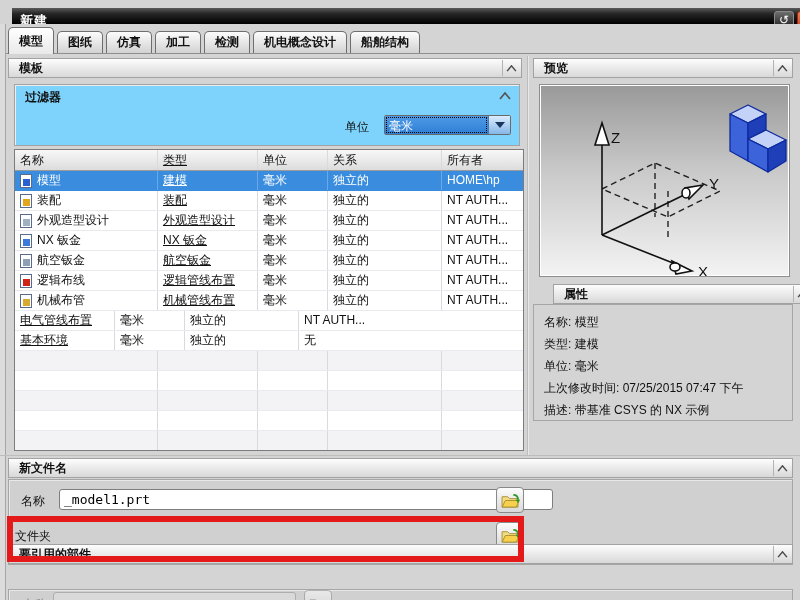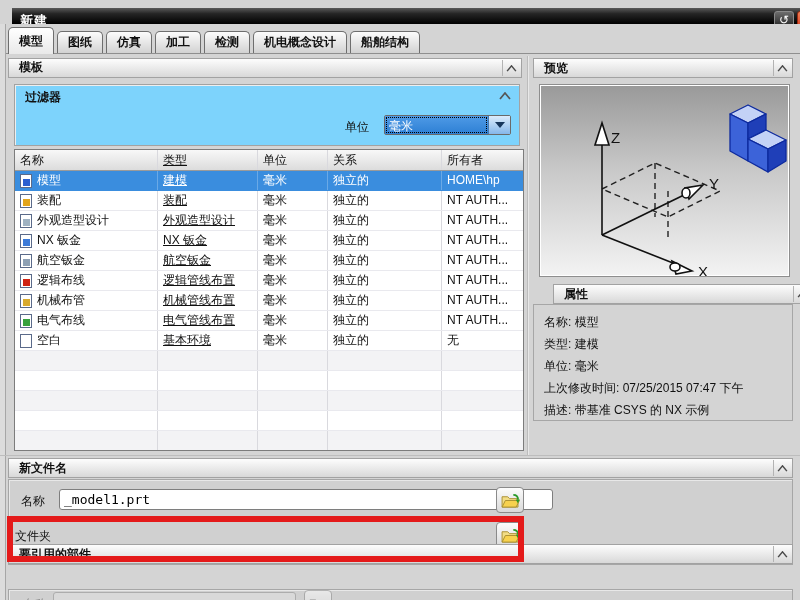--- a/index.html
+++ b/index.html
@@ -106,21 +106,21 @@
   <div class="tab">图纸</div>
   <div class="tab">仿真</div>
   <div class="tab">加工</div>
   <div class="tab">检测</div>
   <div class="tab">机电概念设计</div>
   <div class="tab">船舶结构</div>
 </div>
 
 <div class="left-edge"></div>
 
-<div class="sechdr" style="left:8px;top:58px;width:514px;font-family:Liberation Mono, monospace;">
+<div class="sechdr" style="left:8px;top:58px;width:514px;">
   <span>模板</span>
   <span class="chev">
       <svg viewBox="0 0 12 8">
         <polyline points="1,7 6,1 11,7"></polyline>
       </svg>
     </span>
 </div>
 
 <div class="filterbox">
   <span class="filter-title">过滤器</span>
@@ -207,34 +207,26 @@
     <div class="tc c0">
         <span class="ricon i-mech"></span>
         <span>机械布管</span>
       </div>
     <div class="tc c1">机械管线布置</div>
     <div class="tc c2">毫米</div>
     <div class="tc c3">独立的</div>
     <div class="tc c4">NT AUTH...</div>
   </div>
   <div class="trow">
-    <div class="tc c0">
-        <span class="ricon i-elec"></span>
-        <span>电气布线</span>
-      </div>
     <div class="tc c1">电气管线布置</div>
     <div class="tc c2">毫米</div>
     <div class="tc c3">独立的</div>
     <div class="tc c4">NT AUTH...</div>
   </div>
   <div class="trow">
-    <div class="tc c0">
-        <span class="ricon i-blank"></span>
-        <span>空白</span>
-      </div>
     <div class="tc c1">基本环境</div>
     <div class="tc c2">毫米</div>
     <div class="tc c3">独立的</div>
     <div class="tc c4">无</div>
   </div>
 
   <div class="trow stripe">
       <div class="tc c0"></div>
       <div class="tc c1"></div>
       <div class="tc c2"></div>

